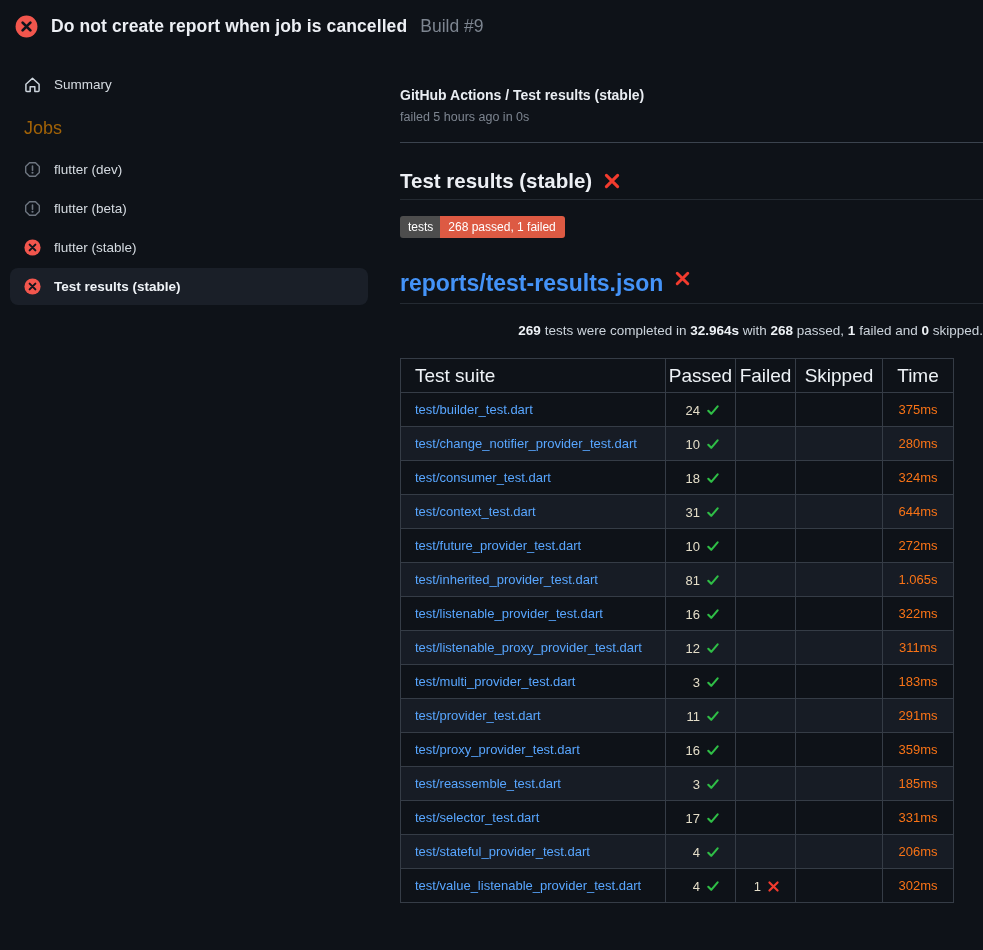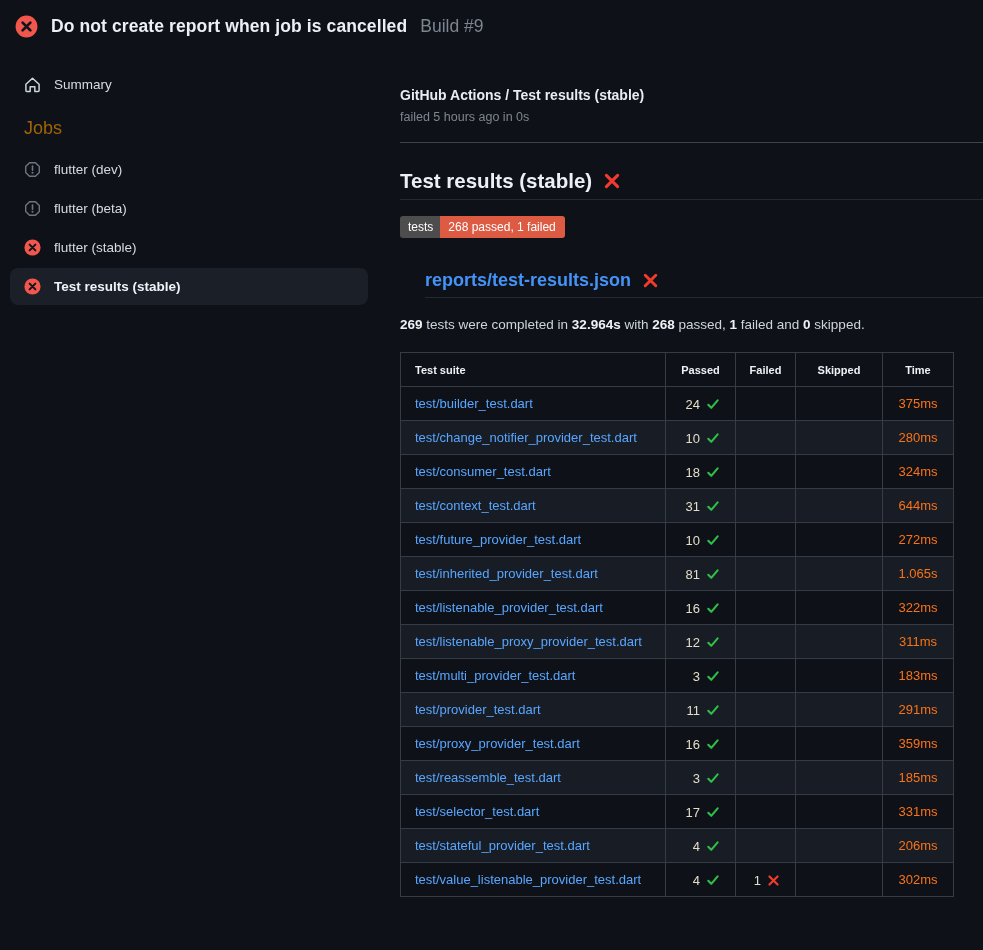--- a/index.html
+++ b/index.html
@@ -39,34 +39,34 @@
   .divider { border-top:1px solid #3b434e; margin-top:18px; }
   .section-title {
     margin-top:26px; display:flex; align-items:center; gap:11px;
     font-size:20.5px; font-weight:700; color:#eceff4;
     padding-bottom:6px; border-bottom:1px solid #242a32;
   }
   .badge { display:inline-flex; margin-top:16px; font-size:12px; line-height:1; }
   .badge-label { background:#4d4d4d; color:#fff; padding:5px 7px 5px 8px; border-radius:3px 0 0 3px; }
   .badge-value { background:#dd5a43; color:#fff; padding:5px 9px 5px 8px; border-radius:0 3px 3px 0; }
   .report-title {
-    margin-top:32px; display:flex; align-items:center; gap:11px;
-    font-size:18px; font-weight:700; color:#4493f8;
-    padding-bottom:6px; border-bottom:1px solid #242a32;margin-left:25px;
+    margin-top:32px; display:flex; align-items:flex-start; gap:11px;
+    font-size:23px; font-weight:700; color:#4493f8;
+    padding-bottom:6px; border-bottom:1px solid #242a32;
   }
   .report-link { color:#4493f8; text-decoration:none; cursor:pointer; }
-  .summary-line { margin-top:19px; font-size:13.5px; color:#ccd4dc; }
+  .summary-line { margin-top:19px; font-size:13.5px; color:#ccd4dc;text-align:right; }
   .summary-line b { color:#eef2f6; font-weight:700; }
   
   table.results {
     margin-top:20px; border-collapse:collapse;
     font-size:13px; table-layout:fixed; width:553px;
   }
   .results th, .results td { border:1px solid #353c46; height:34px; vertical-align:middle; }
-  .results th { font-size:11px; font-weight:700; color:#eef2f6; text-align:center; }
+  .results th { font-size:19px; font-weight:400; color:#eef2f6; text-align:center; }
   .results th.col-suite { text-align:left; padding-left:14px; }
   .results td.c-suite { padding-left:14px; }
   .results tbody tr:nth-child(even) { background:#171c25; }
   .suite-link { color:#58a6ff; text-decoration:none; cursor:pointer; }
   .c-passed, .c-failed { text-align:right; padding-right:15px; }
   .cell-inner { display:inline-flex; align-items:center; gap:6px; vertical-align:middle;text-align:right; }
   .num { color:#e4ddc8; }
   .c-time { text-align:center; color:#f97316; }
 </style>
 </head>

